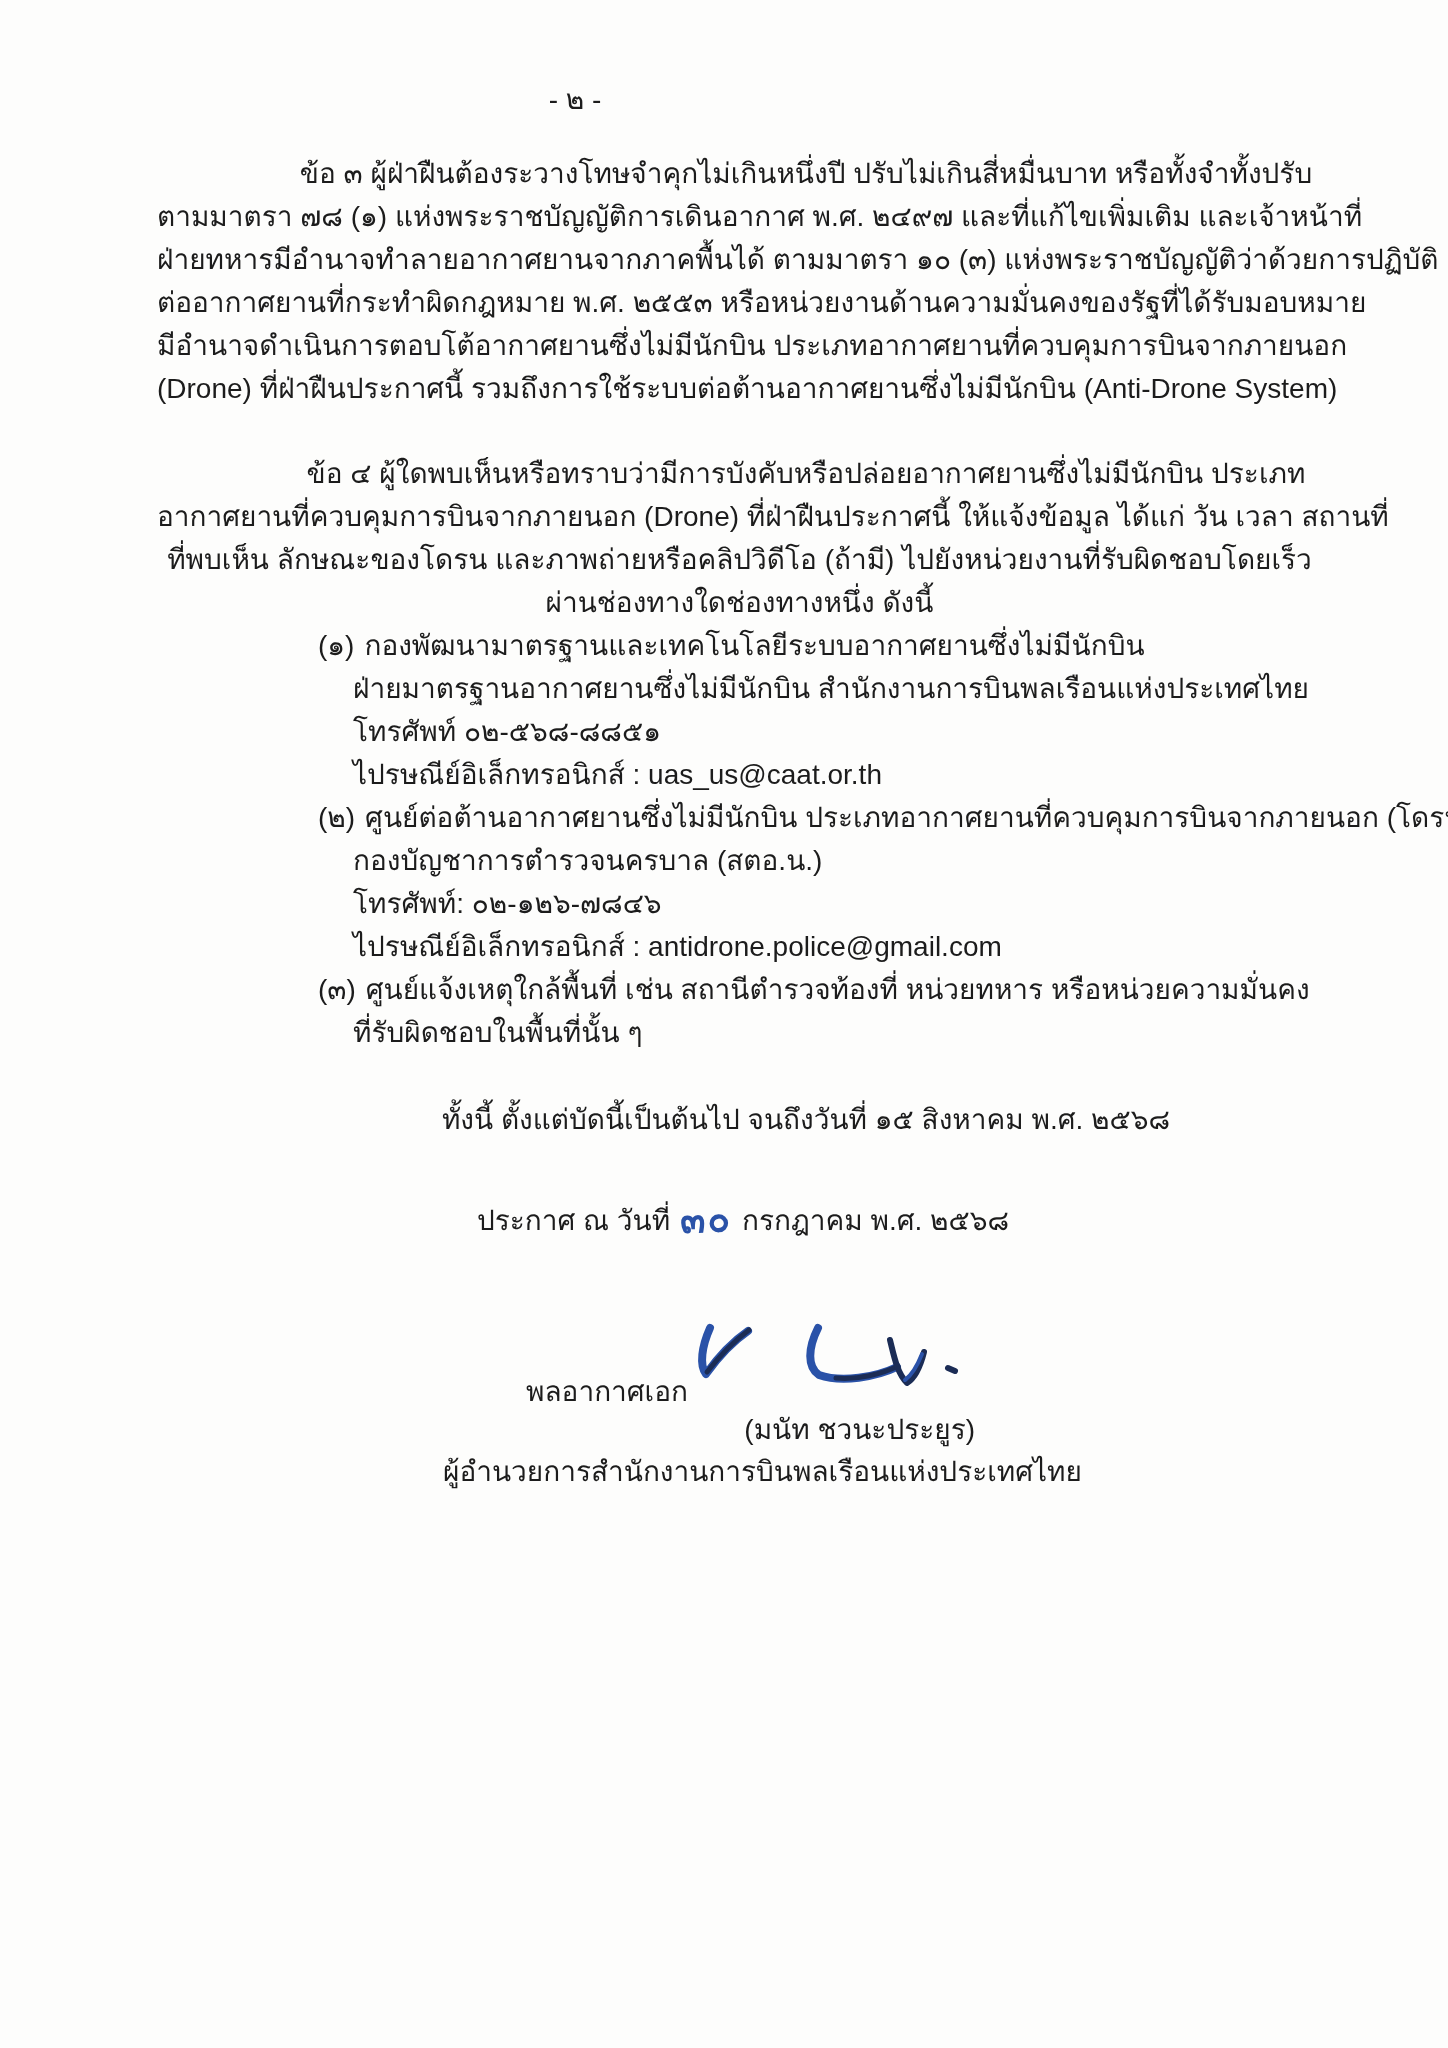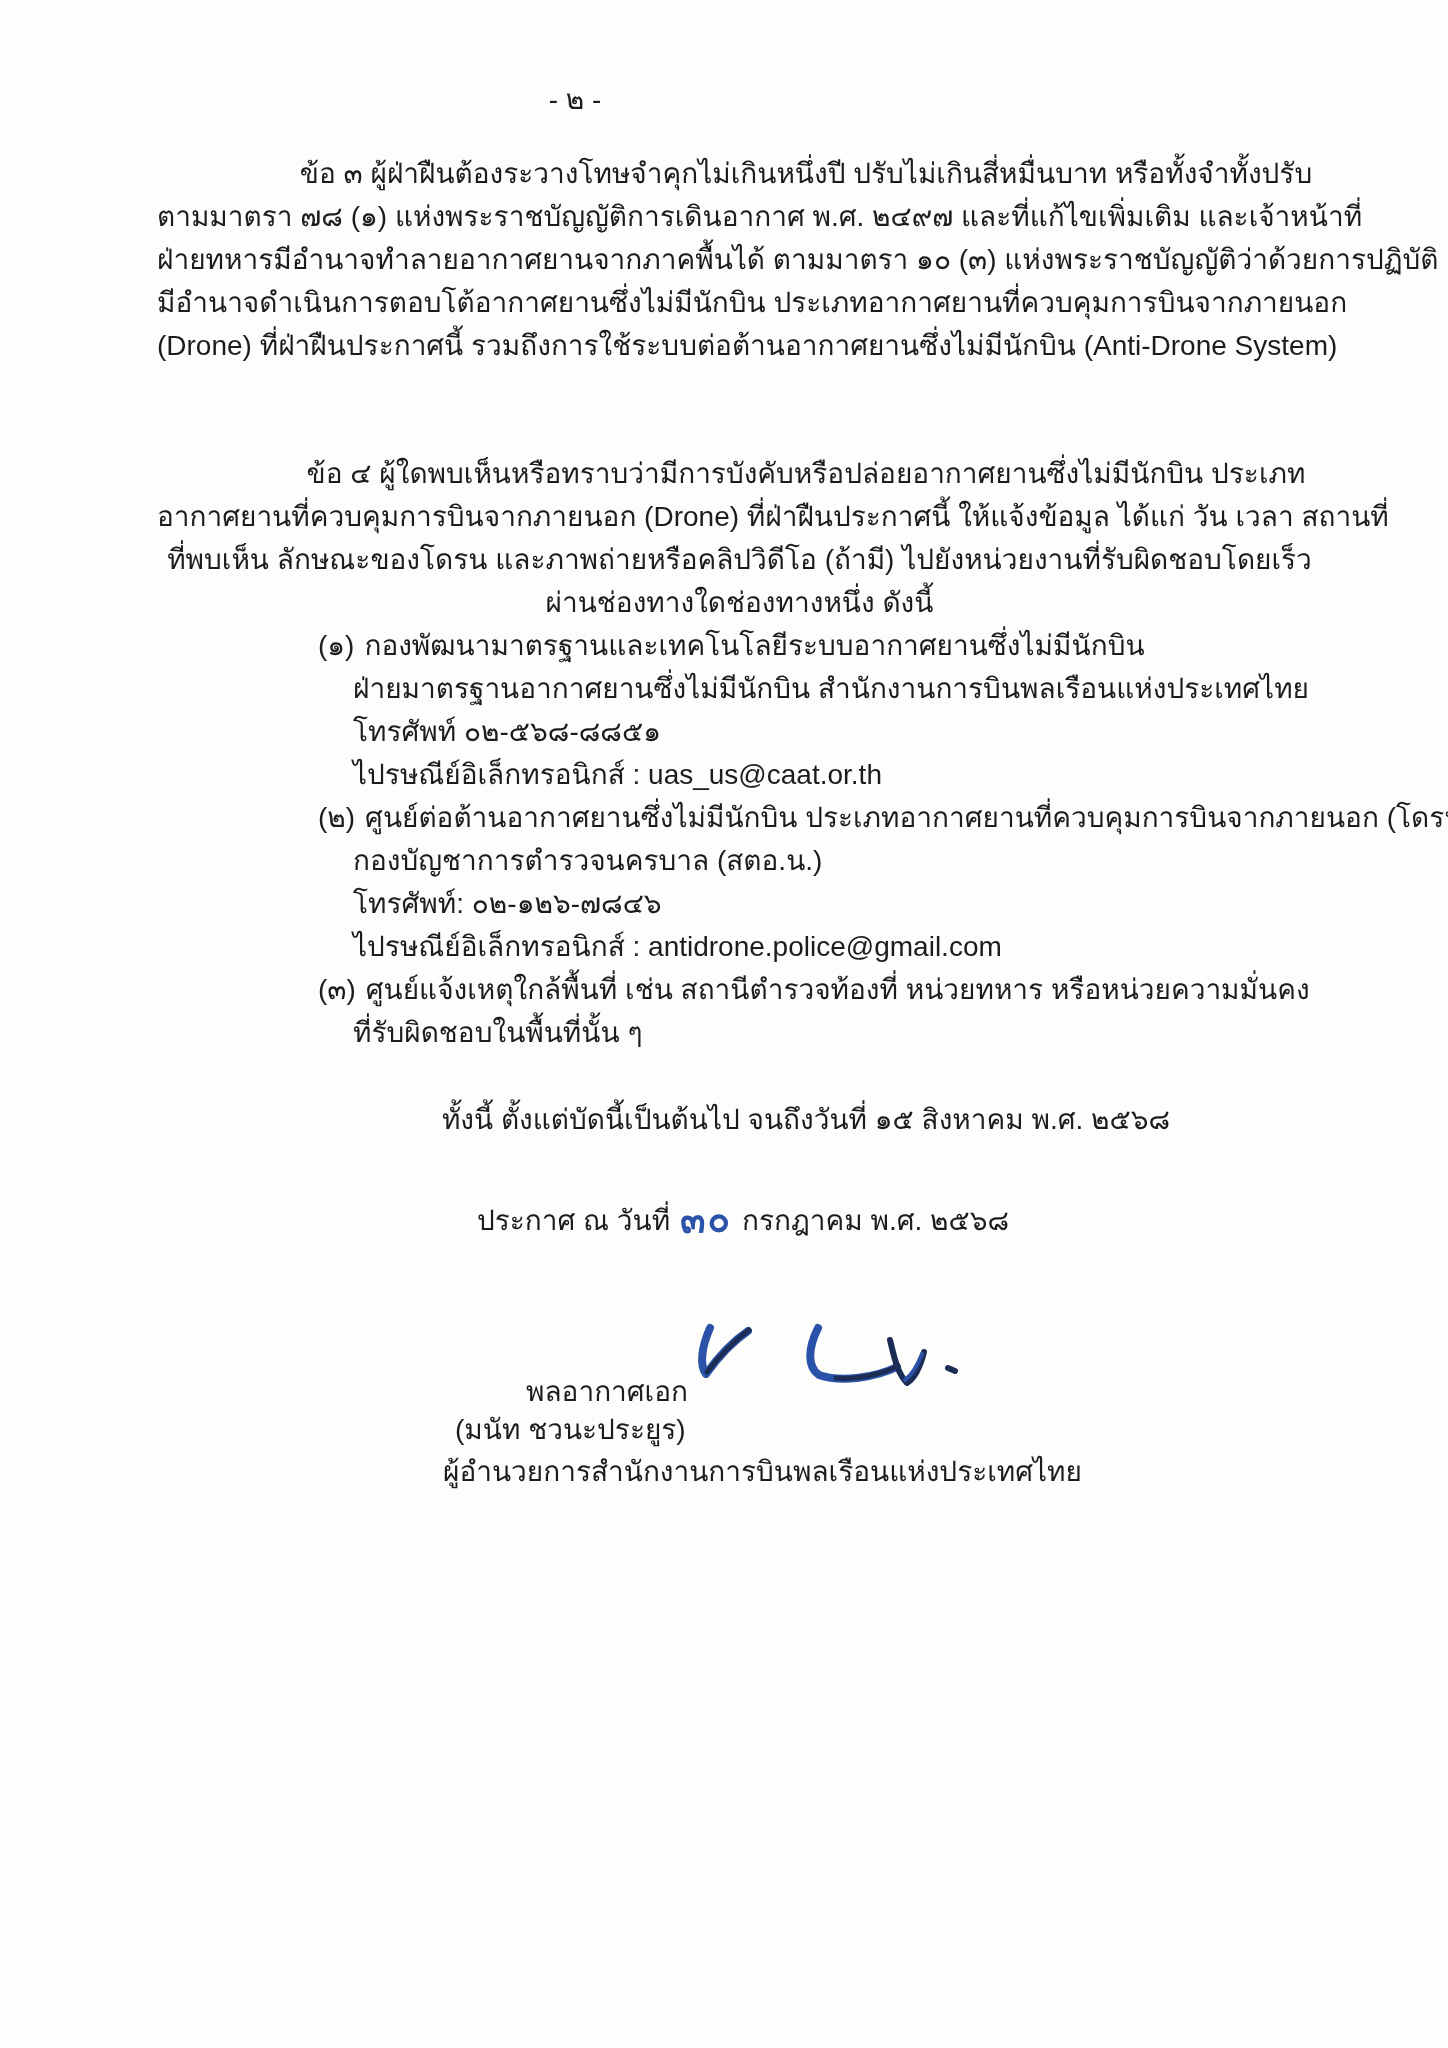--- a/index.html
+++ b/index.html
@@ -36,36 +36,37 @@
     display:inline-block;
     color:var(--hand);
     font-size:37px;
     font-weight:600;
     transform:rotate(-2deg) translateY(2px);
     margin:0 10px;
     letter-spacing:2px;
   }
   .sig-rank { top:1370px; left:526px; }
   .sig-svg { top:1318px; left:676px; width:300px; height:88px; }
-  .sig-name { top:1408px; left:455px; width:520px; text-align:left; }
+  .sig-name { top:1408px; left:455px; width:520px; text-align:right; }
   .sig-title { top:1450px; left:443px; width:540px; text-align:center; }
   .stroke-blue { fill:none; stroke:var(--hand); stroke-linecap:round; stroke-linejoin:round; }
   .stroke-dark { fill:none; stroke:var(--hand-dark); stroke-linecap:round; stroke-linejoin:round; }
 </style>
 </head>
 <body>
 
 <div class="page">
 
   <div class="abs page-num line">- ๒ -</div>
 
   <div class="abs body-col sec-clause3">
     <div class="line indent">ข้อ ๓  ผู้ฝ่าฝืนต้องระวางโทษจำคุกไม่เกินหนึ่งปี ปรับไม่เกินสี่หมื่นบาท หรือทั้งจำทั้งปรับ</div>
     <div class="line">ตามมาตรา ๗๘ (๑) แห่งพระราชบัญญัติการเดินอากาศ พ.ศ. ๒๔๙๗ และที่แก้ไขเพิ่มเติม และเจ้าหน้าที่</div>
     <div class="line">ฝ่ายทหารมีอำนาจทำลายอากาศยานจากภาคพื้นได้ ตามมาตรา ๑๐ (๓) แห่งพระราชบัญญัติว่าด้วยการปฏิบัติ</div>
+    <div class="line">ต่ออากาศยานที่กระทำผิดกฎหมาย พ.ศ. ๒๕๕๓ หรือหน่วยงานด้านความมั่นคงของรัฐที่ได้รับมอบหมาย</div>
     <div class="line">มีอำนาจดำเนินการตอบโต้อากาศยานซึ่งไม่มีนักบิน ประเภทอากาศยานที่ควบคุมการบินจากภายนอก</div>
     <div class="line">(Drone) ที่ฝ่าฝืนประกาศนี้ รวมถึงการใช้ระบบต่อต้านอากาศยานซึ่งไม่มีนักบิน (Anti-Drone System)</div>
   </div>
 
   <div class="abs body-col sec-clause4">
     <div class="line indent">ข้อ ๔  ผู้ใดพบเห็นหรือทราบว่ามีการบังคับหรือปล่อยอากาศยานซึ่งไม่มีนักบิน ประเภท</div>
     <div class="line">อากาศยานที่ควบคุมการบินจากภายนอก (Drone) ที่ฝ่าฝืนประกาศนี้ ให้แจ้งข้อมูล ได้แก่ วัน เวลา สถานที่</div>
     <div class="line">ที่พบเห็น ลักษณะของโดรน และภาพถ่ายหรือคลิปวิดีโอ (ถ้ามี) ไปยังหน่วยงานที่รับผิดชอบโดยเร็ว</div>
     <div class="line">ผ่านช่องทางใดช่องทางหนึ่ง ดังนี้</div>
   </div>

